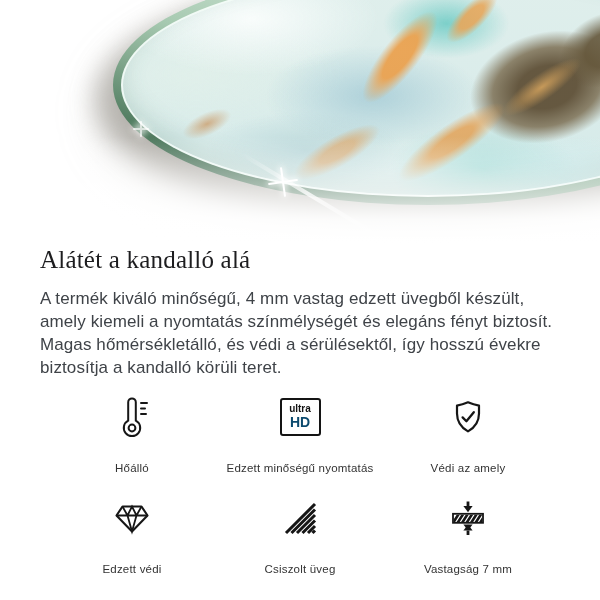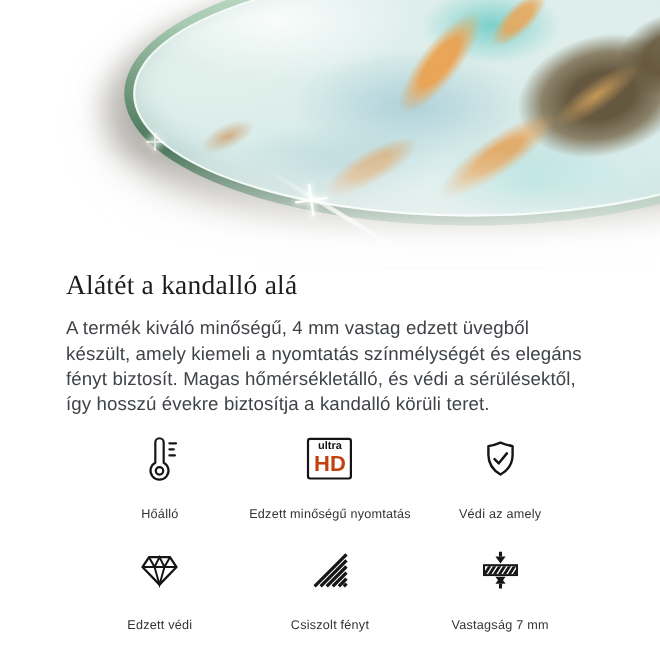--- a/index.html
+++ b/index.html
@@ -59,38 +59,38 @@
   .sp-1::after  { left:14px; top:0; width:2px; height:30px; }
   .sp-2 { left:133px; top:121px; width:16px; height:16px; opacity:.8; }
   .sp-2::before { left:0; top:7px; width:16px; height:2px; }
   .sp-2::after  { left:7px; top:0; width:2px; height:16px; }
 
   .hero-fade { position:absolute; inset:0; z-index:9; pointer-events:none;
     background:linear-gradient(to bottom, rgba(255,255,255,0) 56%, rgba(255,255,255,.5) 75%,
                rgba(255,255,255,.92) 90%, #fff 100%); }
 
   
-  .content { padding:0 60px; }
+  .content { padding:0 40px; }
   .title { font-family:"Liberation Serif", serif; font-weight:400; color:#1d1d1f;
     font-size:25px; line-height:1.27; letter-spacing:.2px; }
   .desc { margin-top:11px; max-width:528px; font-size:17px; line-height:23px;
     color:#3f4348; letter-spacing:.1px; }
 
   
   .features { margin-top:16px; display:grid; grid-template-columns:1fr 1fr 1fr;
     row-gap:22px; padding:0 8px; }
   .feature { display:flex; flex-direction:column; align-items:center; }
   .icon-slot { height:44px; display:flex; align-items:center; justify-content:center; }
   .feature svg { display:block; }
   .f-label { margin-top:23px; font-size:11.5px; color:#333; letter-spacing:.2px; text-align:center; }
 
   .hd-box { width:41px; height:38px; border:2.5px solid #141414; border-radius:3px;
     display:flex; flex-direction:column; align-items:center; justify-content:center; }
   .hd-top { font-size:10px; font-weight:700; color:#141414; line-height:1; }
-  .hd-bottom { font-size:20px; font-weight:700; color:#c2410c; line-height:1; margin-top:1px; }
+  .hd-bottom { font-size:14px; font-weight:700; color:#0c4a6e; line-height:1; margin-top:1px; }
 </style>
 </head>
 <body>
 
 <div class="hero">
   <div class="disc-shadow-soft"></div>
   <div class="disc-shadow"></div>
   <div class="disc">
     <div class="disc-inner">
       <div class="blob brown-1"></div>
@@ -157,21 +157,21 @@
       </div>
       <div class="f-label">Edzett védi</div>
     </div>
 
     <div class="feature">
       <div class="icon-slot">
         <svg width="40" height="40" viewBox="0 0 40 40" fill="none" stroke="#161616">
           <path d="M6 35 L35 6 M11.5 35 L35 11.5 M17 35 L35 17 M22.5 35 L35 22.5 M28 35 L35 28 M32.5 35 L35 32.5" stroke-width="3"></path>
         </svg>
       </div>
-      <div class="f-label">Csiszolt fényt</div>
+      <div class="f-label">Csiszolt üveg</div>
     </div>
 
     <div class="feature">
       <div class="icon-slot">
         <svg width="40" height="40" viewBox="0 0 40 40" fill="none" stroke="#161616">
           <defs>
               <clipPath id="barclip">
                 <rect x="5.9" y="16.7" width="28.2" height="7.2"></rect>
               </clipPath>
             </defs>

